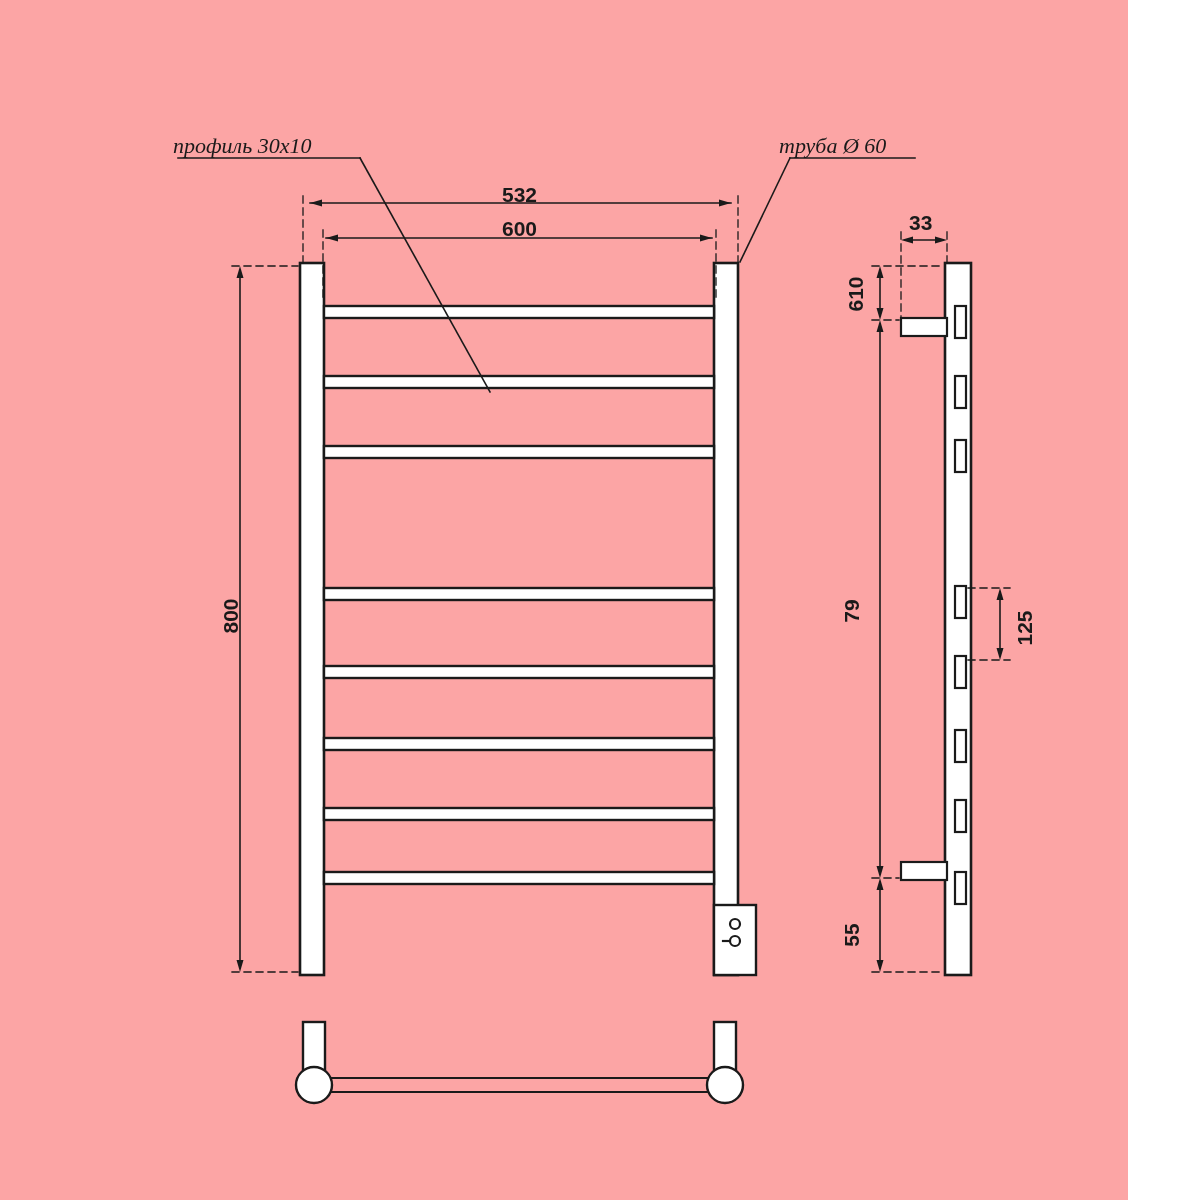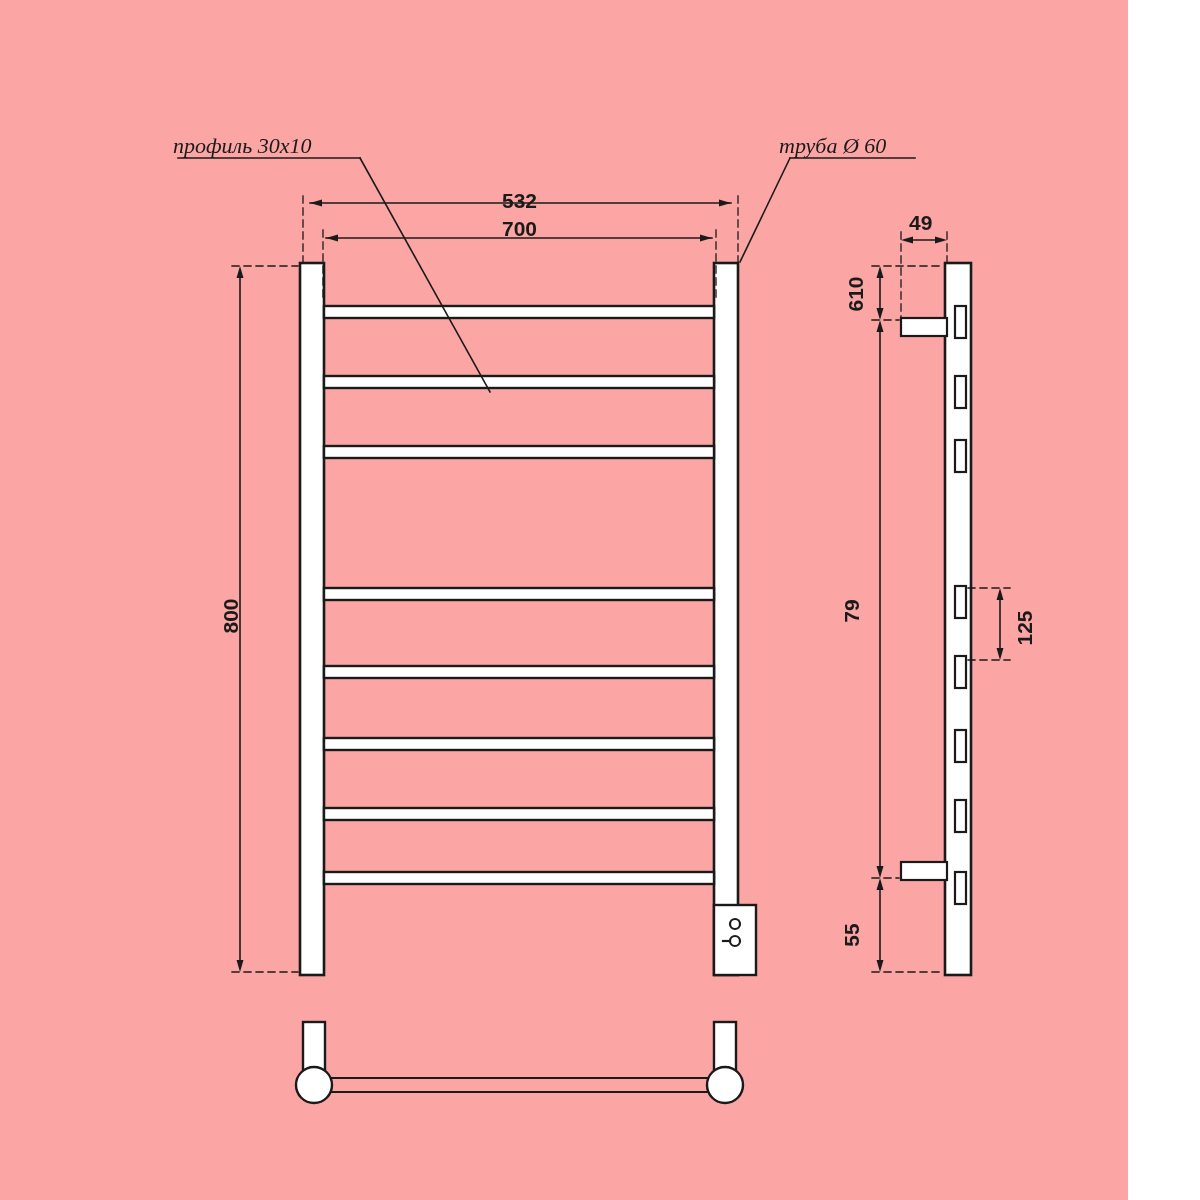--- a/index.html
+++ b/index.html
@@ -188,23 +188,23 @@
         <line x1="332" y1="1078" x2="707" y2="1078"></line>
         <line x1="332" y1="1092" x2="707" y2="1092"></line>
       </g>
 
     </g>
   </svg>
 
   <div class="callout" style="left:173px; top:133px;">профиль  30x10</div>
   <div class="callout" style="left:779px; top:133px;">труба Ø 60</div>
 
-  <div class="lbl" style="left:502px; top:189px;">532</div>
-  <div class="lbl" style="left:502px; top:217px;">700</div>
-  <div class="lbl" style="left:909px; top:211px;">49</div>
+  <div class="lbl" style="left:502px; top:183px;">532</div>
+  <div class="lbl" style="left:502px; top:217px;">600</div>
+  <div class="lbl" style="left:909px; top:211px;">33</div>
 
   <div class="lbl vert" style="left:213px; top:604px;">800</div>
   <div class="lbl vert" style="left:838px; top:282px;">610</div>
   <div class="lbl vert" style="left:840px; top:599px;">79</div>
   <div class="lbl vert" style="left:1007px; top:616px;">125</div>
   <div class="lbl vert" style="left:840px; top:923px;">55</div>
 
 </div>
 
 </body></html>

